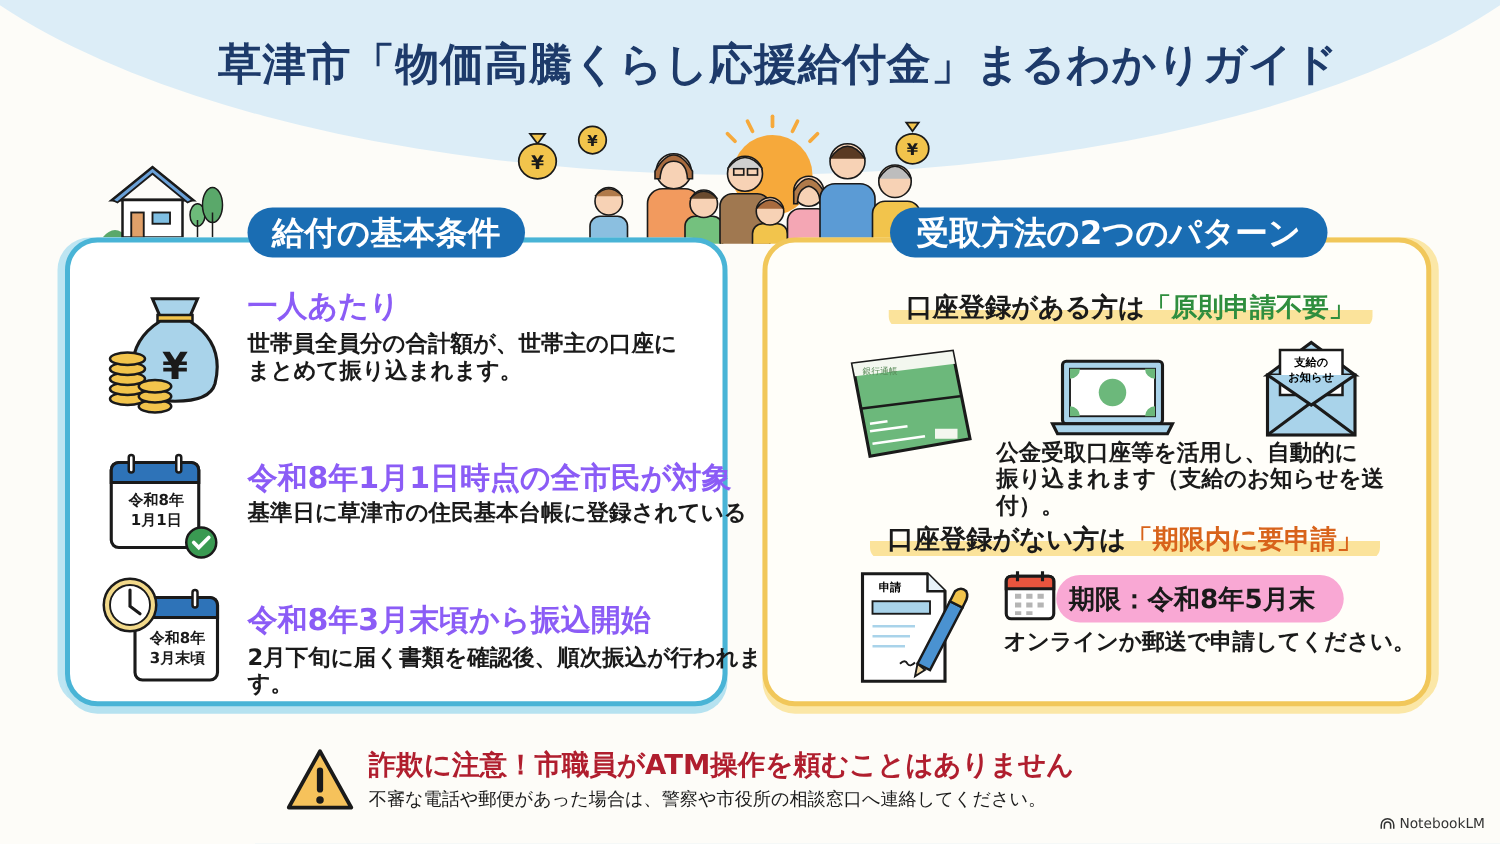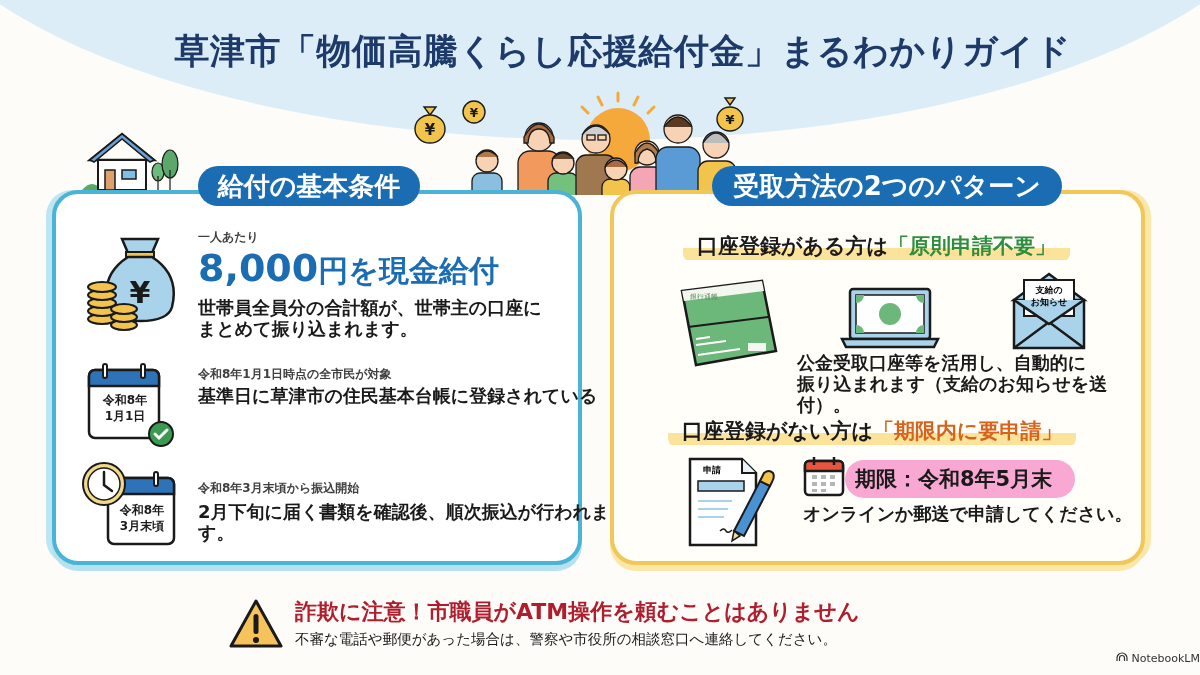--- a/index.html
+++ b/index.html
@@ -47,30 +47,31 @@
     position: absolute; height: 40px; border-radius: 20px;
     background: #1a6db3; color: #fff;
     font-size: 26px; font-weight: bold;
     display: flex; align-items: center; justify-content: center;
   }
   .pill-left { left: 198px; top: 166px; width: 222px; }
   .pill-right { left: 712px; top: 166px; width: 350px; }
 
   .row { position: absolute; }
   .row .ic { position: absolute; }
-  .h-main { font-size: 12px; font-weight: bold; color: #404040; }
+  .h-main { font-size: 24px; font-weight: bold; color: #8b5cf6; }
   .sub { font-size: 18px; color: #1a1a1a; line-height: 21px; font-weight: bold;}
   .big-amount { font-size: 38px; font-weight: bold; color: #1a6db3; line-height: 44px; }
   .big-amount .yen-unit { font-size: 30px; }
 
   .section-head {
     position: absolute; font-size: 21px; font-weight: bold; color: #1a1a1a;
     padding: 0 14px; height: 34px; line-height: 34px;
     background: linear-gradient(to bottom, transparent 55%, #fbe39b 55%, #fbe39b 90%, transparent 90%);
     border-radius: 10px;
+    margin-left: 28px;
   }
   .green { color: #2f8e3e; }
   .orange { color: #d8631b; }
 
   .deadline-pill {
     position: absolute; left: 845px; top: 460px; width: 230px; height: 38px;
     background: #f9a8d4; border-radius: 19px;
     font-size: 21px; font-weight: bold; color: #1a1a1a;
     display: flex; align-items: center; padding-left: 10px;
   }
@@ -79,22 +80,22 @@
   .warn-title {
     position: absolute; left: 295px; top: 597px;
     font-size: 22px; font-weight: bold; color: #b01e2e;
     white-space: nowrap;
   }
   .warn-sub {
     position: absolute; left: 295px; top: 630px;
     font-size: 14.5px; font-weight: normal; color: #1a1a1a; white-space: nowrap;
   }
   .brand {
-    position: absolute; right: 0; top: 652px;
-    font-size: 11px; color: #333; display: flex; gap: 4px;
+    position: absolute; right: 12px; top: 652px;
+    font-size: 11px; color: #333; display: flex; align-items: center; gap: 4px;
   }
 </style>
 </head>
 <body>
 
 <div class="sky"></div>
 
 <h1 class="title">草津市「物価高騰くらし応援給付金」まるわかりガイド</h1>
 
 <svg class="illus house" viewBox="0 0 100 60">
@@ -185,23 +186,20 @@
       <ellipse cx="22" cy="78" rx="14" ry="5"></ellipse>
         <ellipse cx="22" cy="70" rx="14" ry="5"></ellipse>
       <ellipse cx="22" cy="62" rx="14" ry="5"></ellipse>
       <ellipse cx="44" cy="100" rx="13" ry="5"></ellipse>
         <ellipse cx="44" cy="92" rx="13" ry="5"></ellipse>
       <ellipse cx="44" cy="84" rx="13" ry="5"></ellipse>
     </g>
   </svg>
   <div style="position:absolute; left:118px; top:4px; width:400px;">
     <div class="h-main">一人あたり</div>
-    <div class="big-amount">
-      <span>8,000</span><span class="yen-unit">円</span><span class="yen-unit">を現金給付</span>
-    </div>
     <div class="sub" style="margin-top:4px;">世帯員全員分の合計額が、世帯主の口座に</div>
     <div class="sub">まとめて振り込まれます。</div>
   </div>
 </div>
 
 <div class="row" style="left:85px; top:362px;">
   <svg class="ic" style="left:0; top:0;" width="95" height="90" viewBox="0 0 95 90">
     <rect x="4" y="8" width="70" height="68" rx="6" fill="#fff" stroke="#1a1a1a" stroke-width="2.5"></rect>
     <path d="M4 14 a6 6 0 0 1 6 -6 h58 a6 6 0 0 1 6 6 v10 h-70 z" fill="#2e73b8" stroke="#1a1a1a" stroke-width="2.5"></path>
     <rect x="18" y="2" width="4" height="14" rx="2" fill="#fff" stroke="#1a1a1a" stroke-width="2"></rect>

